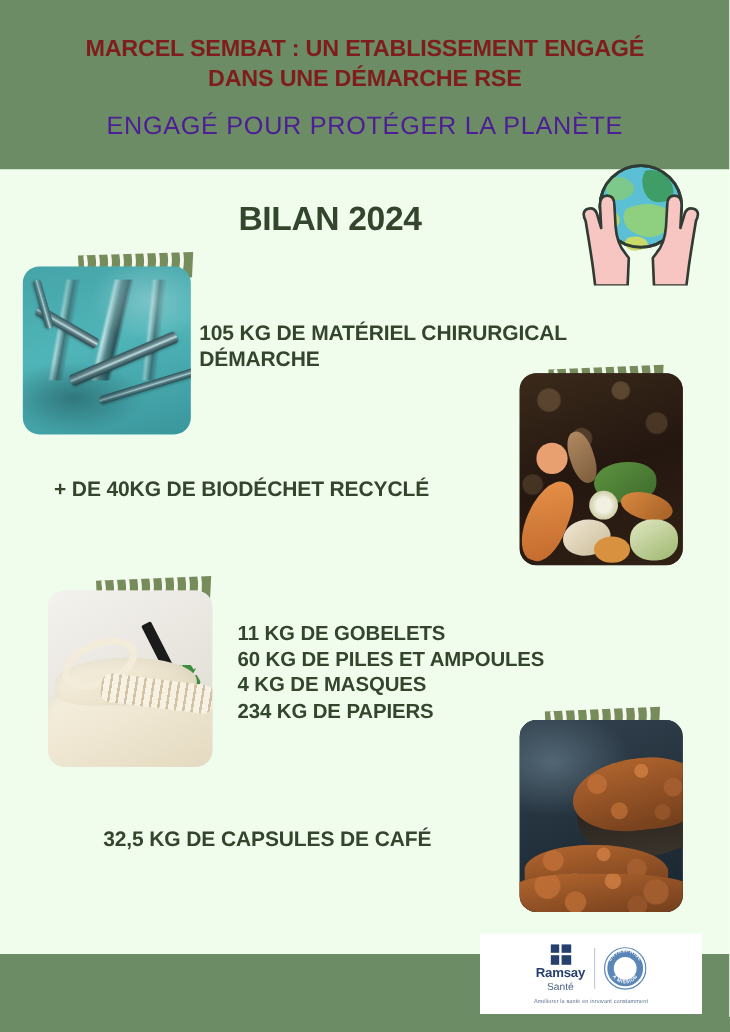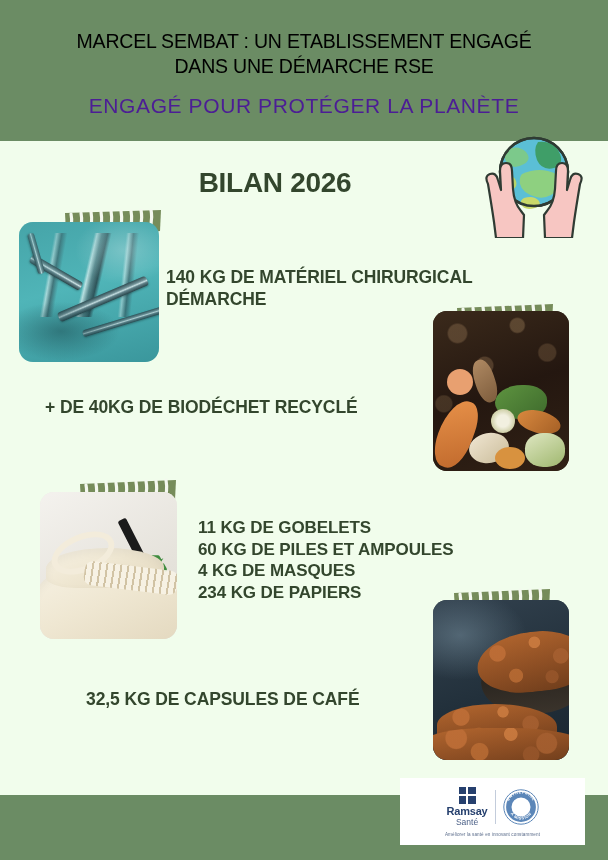--- a/index.html
+++ b/index.html
@@ -21,23 +21,23 @@
     position: absolute;
     left: 0; top: 0;
     width: 608px; height: 141px;
     background: #6b8c64;
   }
   .header-title {
     position: absolute;
     left: 24px; top: 29px;
     width: 560px;
     text-align: center;
-    color: #000000;
+    color: #7f1d1d;
     font-size: 19.5px;
-    font-weight: normal;
+    font-weight: bold;
     line-height: 25px;
     letter-spacing: -0.2px;
   }
   .header-sub {
     position: absolute;
     left: 24px; top: 94px;
     width: 560px;
     text-align: center;
     color: #4c1d95;
     font-size: 21px;
@@ -273,21 +273,21 @@
       <path d="M28 48 q9 -3 12 5 q2 7 -5 9 q-9 2 -11 -6 q-1 -6 4 -8 Z" fill="#b7d469"></path>
       <path d="M48 70 q10 -3 15 3 q3 5 -4 7 q-11 3 -14 -4 q-1 -4 3 -6 Z" fill="#c9d96a"></path>
       <circle cx="58" cy="44" r="34" fill="none" stroke="#2f3b33" stroke-width="2.4"></circle>
 
       <path d="M12 56 q-4 -8 2 -10 q6 -2 8 6 l3 10 l-1 -19 q0 -8 6 -8 q6 0 6 8 l1 18 q1 14 8 22 l3 4 l-1 23 h-27 l-2 -16 q-2 -14 -6 -38 Z" fill="#f7c6c2" stroke="#2f3b33" stroke-width="2.2" stroke-linejoin="round"></path>
 
       <path d="M104 56 q4 -8 -2 -10 q-6 -2 -8 6 l-3 10 l1 -19 q0 -8 -6 -8 q-6 0 -6 8 l-1 18 q-1 14 -8 22 l-3 4 l1 23 h27 l2 -16 q2 -14 6 -38 Z" fill="#f7c6c2" stroke="#2f3b33" stroke-width="2.2" stroke-linejoin="round"></path>
     </svg>
   </div>
 
-  <div class="bilan">BILAN 2026</div>
+  <div class="bilan">BILAN 2024</div>
 
   <div class="tape" style="left:63px; top:209px; width:100px; height:28px;">
     <svg viewBox="0 0 100 28" width="100" height="28" aria-hidden="true">
       <path d="M2 4 L98 1 L97 22 Q50 30 3 24 Z" fill="#768c5a"></path>
       <g stroke="#f4f8ef" stroke-width="3.2" stroke-linecap="round" fill="none">
         <path d="M8 5 Q10 15 6 24"></path>
           <path d="M18 4 Q20 14 16 24"></path>
         <path d="M28 3 Q30 14 26 25"></path>
           <path d="M38 3 Q40 14 36 25"></path>
         <path d="M48 2 Q50 13 46 25"></path>
@@ -301,21 +301,21 @@
 
   <div class="photo ph-surgical" style="left:19px; top:222px; width:140px; height:140px;">
     <div class="ph-inner"></div>
     <div class="surg-bar" style="left:8px; top:46px; width:58px; height:9px; transform:rotate(30deg);"></div>
     <div class="surg-bar" style="left:36px; top:72px; width:96px; height:10px; transform:rotate(-23deg);"></div>
     <div class="surg-bar" style="left:62px; top:96px; width:86px; height:7px; transform:rotate(-17deg);"></div>
     <div class="surg-bar" style="left:-4px; top:28px; width:42px; height:7px; transform:rotate(74deg);"></div>
   </div>
 
   <div class="stat stat-surgical">
-    <div>140 KG DE MATÉRIEL CHIRURGICAL</div>
+    <div>105 KG DE MATÉRIEL CHIRURGICAL</div>
     <div>DÉMARCHE</div>
   </div>
 
   <div class="tape" style="left:455px; top:303px; width:100px; height:28px;">
     <svg viewBox="0 0 100 28" width="100" height="28" aria-hidden="true">
       <path d="M2 5 L98 1 L97 21 Q50 29 3 25 Z" fill="#768c5a"></path>
       <g stroke="#f4f8ef" stroke-width="3.2" stroke-linecap="round" fill="none">
         <path d="M8 6 Q10 16 6 25"></path>
           <path d="M18 5 Q20 15 16 25"></path>
         <path d="M28 4 Q30 15 26 26"></path>

